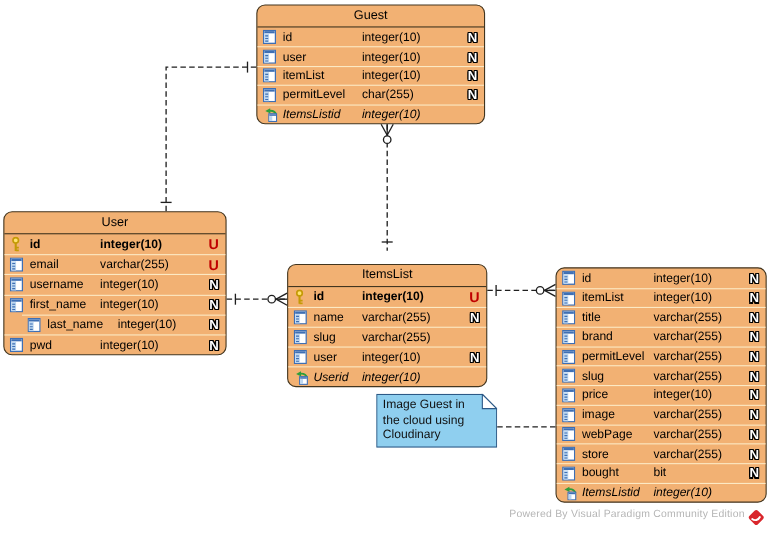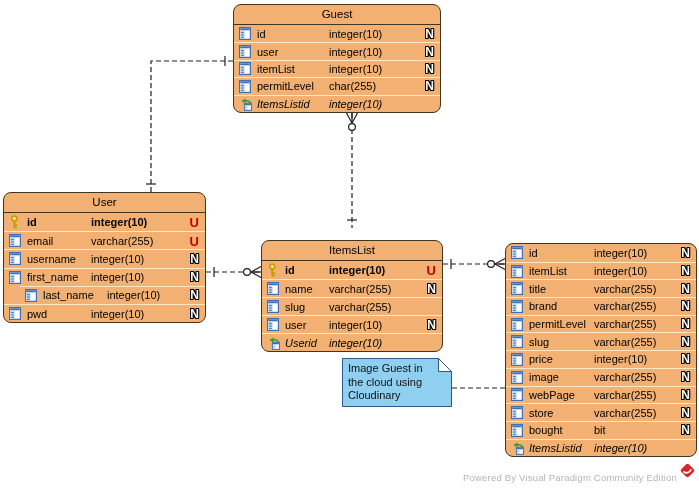--- a/index.html
+++ b/index.html
@@ -33,21 +33,21 @@
                 -1px -1px 0 #000,1px 1px 0 #000,-1px 1px 0 #000,1px -1px 0 #000;
   }
   .flag-u{color:var(--unique-color);font-size:13px;}
   .note{position:absolute;z-index:2;}
   .note svg{position:absolute;left:0;top:0;}
   .note-text{
     position:relative;padding:4px 6px;font-size:11px;line-height:13.5px;color:#111;
     white-space:pre-line;
   }
   .watermark{
-    position:absolute;z-index:3;right:3px;top:462px;display:flex;align-items:flex-end;gap:2px;
+    position:absolute;z-index:3;right:3px;top:462px;display:flex;align-items:flex-start;gap:2px;
   }
   .watermark-text{font-size:9.5px;color:#b5b5b5;letter-spacing:0.2px;}
 </style>
 </head>
 <body>
 
 <div class="canvas">
   <svg class="connector-layer" width="699" height="490">
       <g>
         <polyline points="233,61 151,61 151,192" fill="none" stroke="#1F1F1F" stroke-width="1.2" stroke-dasharray="5,3"></polyline>

